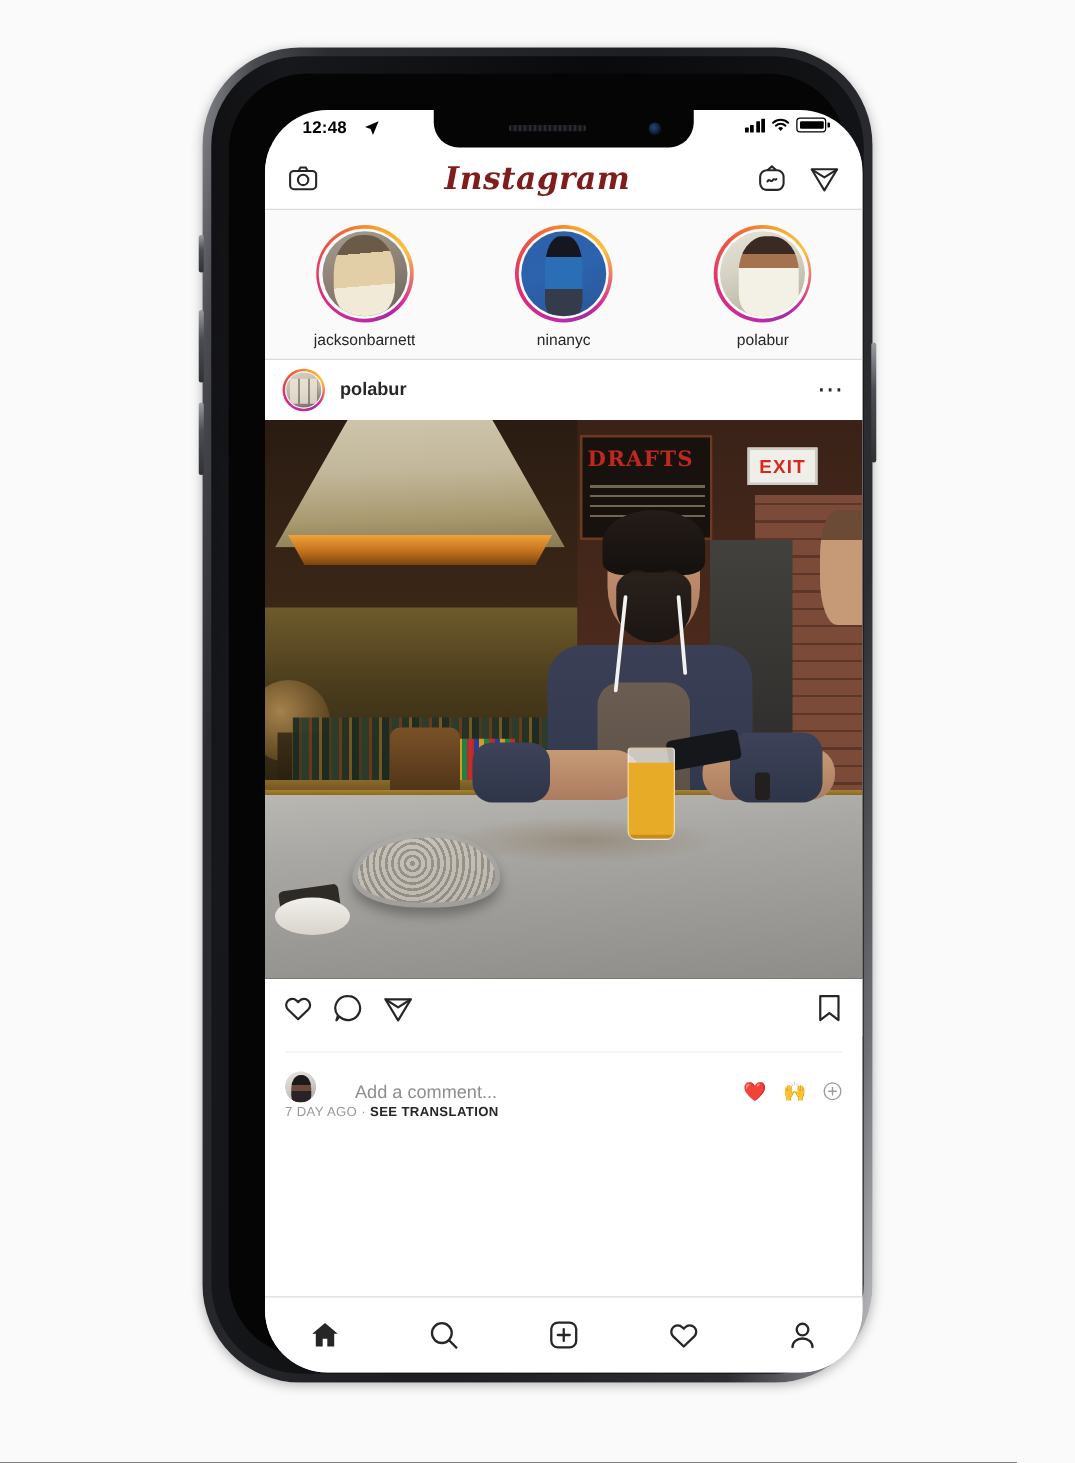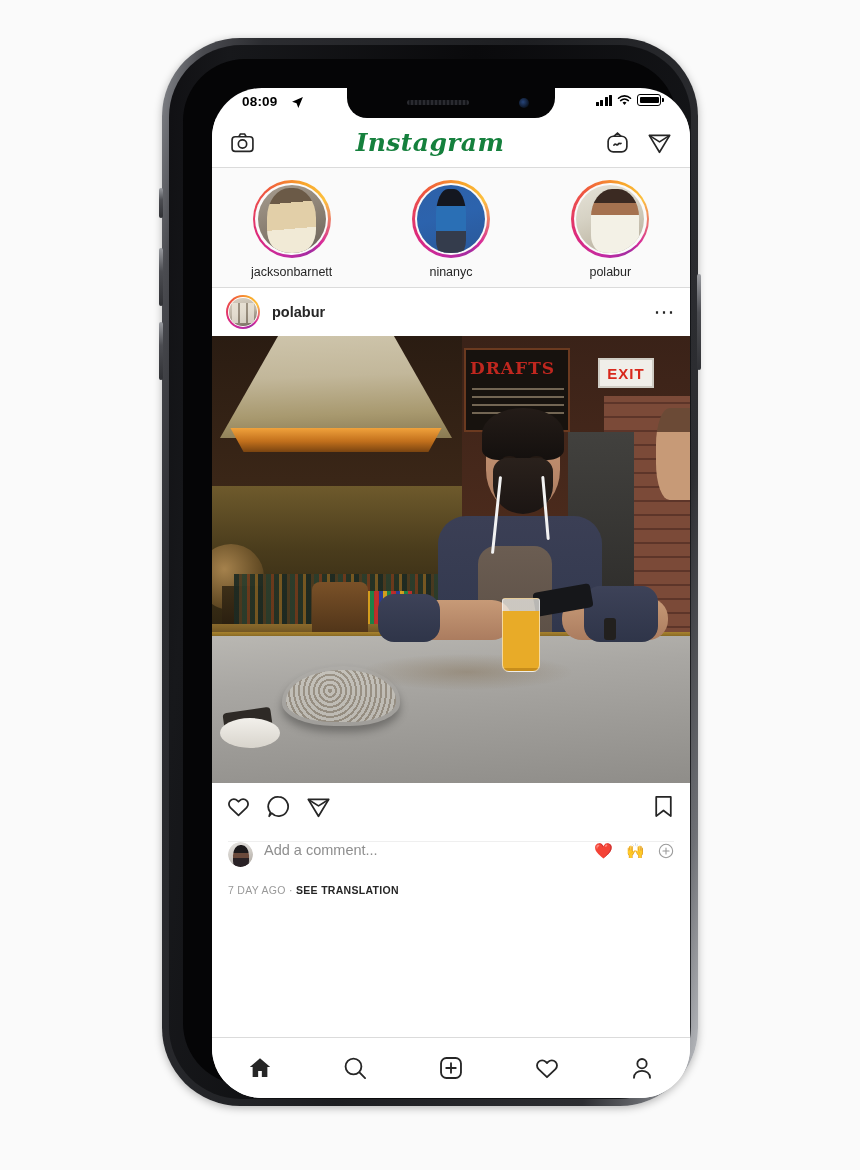--- a/index.html
+++ b/index.html
@@ -90,21 +90,21 @@
     position:relative;height:50px;
     border-bottom:1px solid #dbdbdb;
     display:flex;align-items:center;
     padding:0 18px;box-sizing:border-box;
     background:#fff;
   }
   #ig-logo{
     flex:1;text-align:center;
     font-family:"DejaVu Serif", serif;
     font-style:italic;font-weight:bold;
-    font-size:25px;color:#15803d;letter-spacing:.4px;
+    font-size:25px;color:#7f1d1d;letter-spacing:.4px;
   }
   .hdr-right{display:flex;align-items:center;gap:17px;}
 
   
   #stories{
     background:#fafafa;
     border-bottom:1px solid #dbdbdb;
     padding:12px 0 8px 0;
     display:flex;
   }
@@ -259,21 +259,21 @@
   #caption{
     padding:0 16px;box-sizing:border-box;
     font-size:14px;line-height:1.42;color:#262626;
   }
   #caption-user{font-weight:bold;}
 
   
   #comment-row{
     margin:12px 16px 0 16px;
     border-top:1px solid #efefef;
-    display:flex;align-items:flex-start;height:40px;
+    display:flex;align-items:flex-end;height:40px;gap:20px;
   }
   .cmt-avatar{width:25px;height:25px;border-radius:50%;overflow:hidden;position:relative;flex:none;}
   #comment-placeholder{margin-left:11px;font-size:14.5px;color:#8e8e8e;}
   .cmt-right{margin-left:auto;display:flex;align-items:center;gap:13px;font-size:15px;}
 
   #timestamp{
     padding:2px 16px 9px 16px;font-size:10.5px;color:#999;letter-spacing:.3px;
   }
   #ts-translate{color:#262626;font-weight:bold;text-align:right;}
 
@@ -300,21 +300,21 @@
     <div id="bezel">
 
       <div id="screen">
 
         <div id="notch">
           <div id="speaker"></div>
           <div id="front-cam"></div>
         </div>
 
         <div id="statusbar">
-          <span id="status-time">08:09</span>
+          <span id="status-time">12:48</span>
           <span id="loc-arrow">
             <svg width="13" height="13" viewBox="0 0 24 24">
                 <path d="M22 2 2 10.5l8.2 2.9L13.6 22 22 2z" fill="#000"></path>
               </svg>
           </span>
           <span id="status-right">
             <span class="sig-bars">
                 <i></i>
                 <i></i>
                 <i></i>

